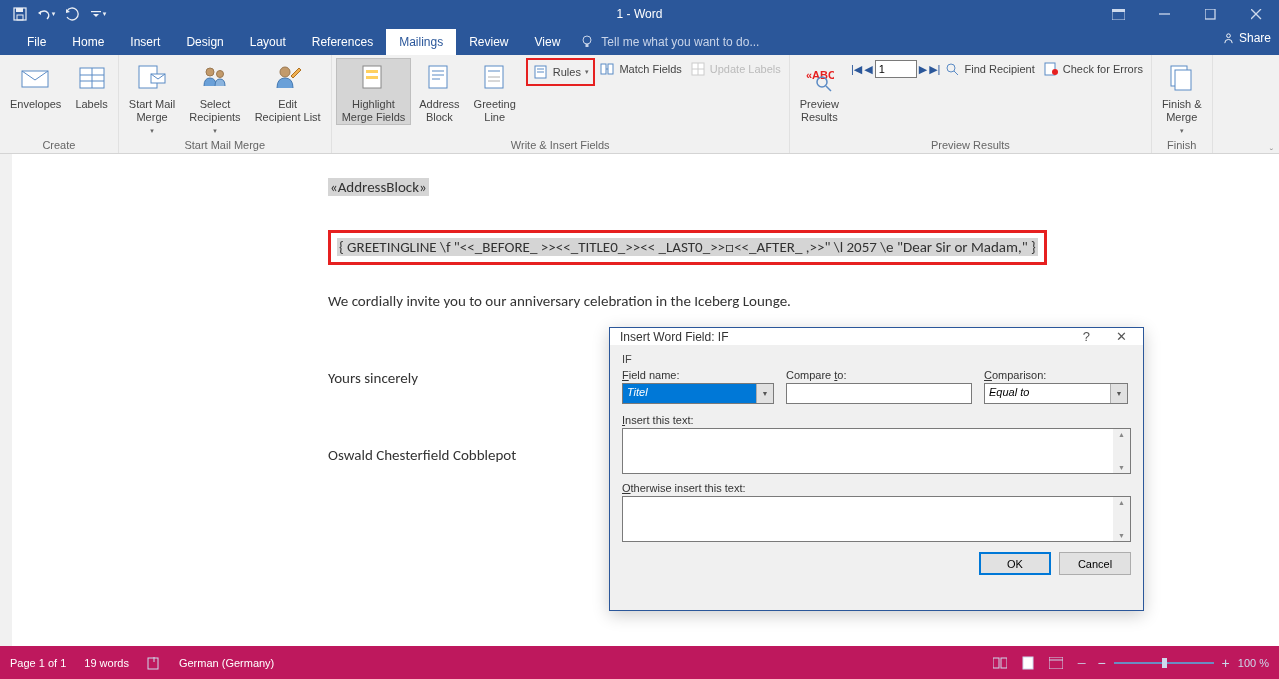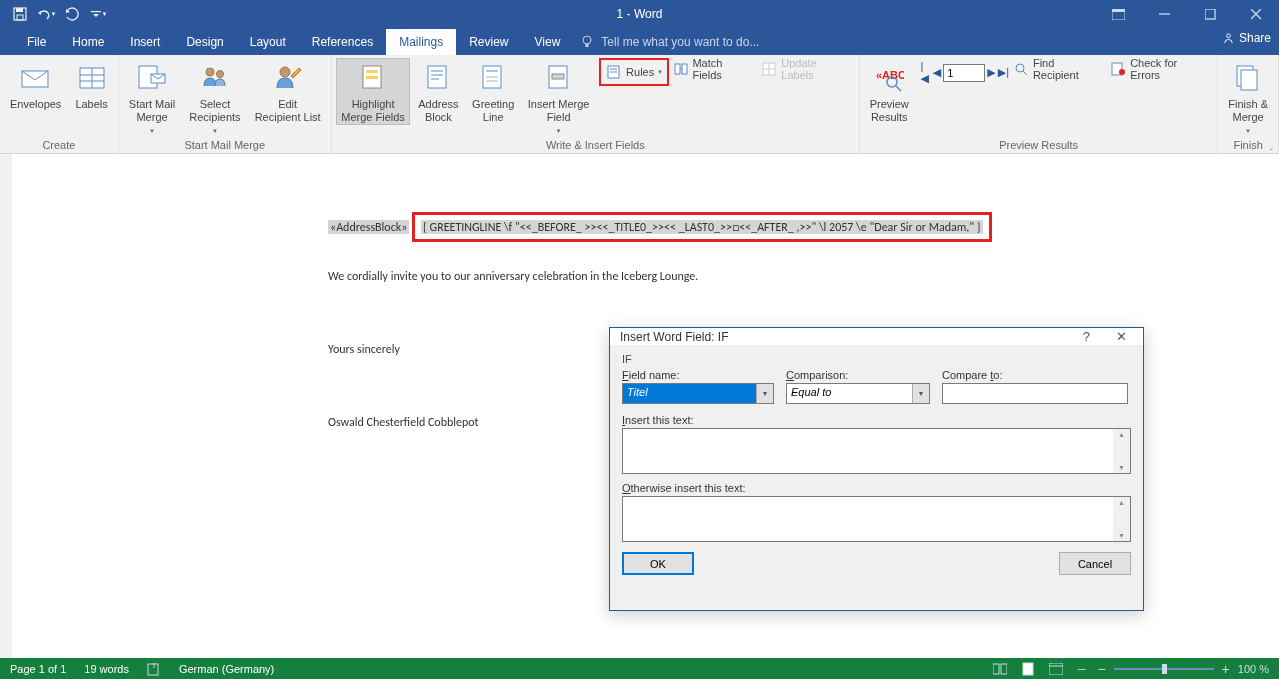--- a/index.html
+++ b/index.html
@@ -32,21 +32,21 @@
   .rbtn-small { display: flex; align-items: center; gap: 4px; font-size: 11px; color: #444; padding: 1px 4px; cursor: pointer; height: 21px; }
   .rbtn-small .ico-s { width: 16px; height: 16px; display: flex; align-items: center; justify-content: center; }
   .rbtn-small.disabled { color: #bbb; }
   .rvert { display: flex; gap: 0px; }
   .drop-caret { font-size: 7px; color: #666; }
   .rules-box { border: 2px solid #e62020; padding: 1px 1px 2px 1px; margin-bottom: 1px; }
   .ribbon-collapse { position: absolute; right: 6px; bottom: 3px; font-size: 10px; color: #888; }
   
   
   .docarea { position: absolute; top: 154px; bottom: 21px; left: 0; right: 0; background: #fff; display: flex; }
-  .page { margin-left: 258px; margin-top: 0px; width: 860px; background: #fff; padding: 24px 70px; font-family: Calibri, sans-serif; font-size: 12px; color: #333; }
+  .page { margin-left: 258px; margin-top: 0px; width: 860px; background: #fff; padding: 24px 70px; font-family: Calibri, sans-serif; font-size: 15px; color: #333; }
   .field-gray { background: #d5d5d5; padding: 0 2px; display: inline; }
   .red-box { border: 3px solid #e62020; padding: 3px 6px 3px 6px; margin: 34px 0 6px 0; display: inline-block; }
   .body-p { margin-top: 20px; line-height: 1.4; }
   .spaced { margin-top: 56px; }
   .ruler-gap { position: absolute; left: 0; top: 0; bottom: 0; width: 12px; background: #f1f1f1; }
   
   
   .dialog { position: absolute; left: 609px; top: 327px; width: 535px; height: 284px; background: #f0f0f0; border: 1px solid #2b579a; box-shadow: 0 4px 16px rgba(0,0,0,0.2); font-size: 12px; }
   .dlg-title { height: 17px; display: flex; align-items: center; justify-content: space-between; padding: 0 6px 0 10px; background: #fff; }
   .dlg-title-text { font-size: 12px; color: #333; }
@@ -59,26 +59,26 @@
   .dlg-field-label { font-size: 11px; color: #333; margin-bottom: 2px; }
   .dlg-field-label u { text-decoration: underline; }
   .combo { display: flex; border: 1px solid #7a7a7a; background: #fff; height: 21px; font-style: italic; }
   .combo.selected .combo-text { background: #0078d7; color: #fff; }
   .combo-text { flex: 1; padding: 2px 4px; font-size: 11px; }
   .combo-btn { width: 17px; background: #e1e1e1; border-left: 1px solid #adadad; display: flex; align-items: center; justify-content: center; font-size: 7px; color: #555; }
   .textbox { border: 1px solid #7a7a7a; background: #fff; height: 21px; padding: 2px 4px; }
   .dlg-textarea { border: 1px solid #7a7a7a; background: #fff; height: 46px; width: 100%; position: relative; }
   .scroll-ta { position: absolute; right: 0; top: 0; bottom: 0; width: 17px; background: #f0f0f0; display: flex; flex-direction: column; justify-content: space-between; }
   .scroll-ta span { font-size: 7px; color: #888; text-align: center; padding: 2px 0; }
-  .dlg-buttons { display: flex; justify-content: space-between; gap: 8px; margin-top: 10px; }
+  .dlg-buttons { display: flex; justify-content: flex-end; gap: 8px; margin-top: 10px; }
   .dlg-btn { width: 72px; height: 23px; border: 1px solid #adadad; background: #e1e1e1; font-size: 11px; cursor: pointer; display: flex; align-items: center; justify-content: center; }
   .dlg-btn.primary { border: 2px solid #0078d7; }
   
   
-  .statusbar { position: absolute; bottom: 0; left: 0; right: 0; height: 21px; background: #15803d; color: #fff; display: flex; align-items: center; padding: 0 10px; font-size: 11px; gap: 18px; }
+  .statusbar { position: absolute; bottom: 0; left: 0; right: 0; height: 33px; background: #be185d; color: #fff; display: flex; align-items: center; padding: 0 10px; font-size: 11px; gap: 18px; }
   .status-right { position: absolute; right: 10px; display: flex; align-items: center; gap: 8px; color: #cdd9ec; }
   .zoom-track { width: 100px; height: 2px; background: #6a8cc2; position: relative; }
   .zoom-thumb { position: absolute; left: 48px; top: -4px; width: 5px; height: 10px; background: #cdd9ec; }
   .view-btn { width: 20px; height: 16px; display:flex; align-items:center; justify-content:center; }
   
   svg { display: block; }
 </style>
 </head>
 <body>
 
@@ -265,31 +265,20 @@
             <svg width="26" height="28" viewBox="0 0 26 28">
               <rect x="3" y="2" width="18" height="22" fill="#fff" stroke="#5b8bc5"></rect>
               <line x1="6" y1="7" x2="18" y2="7" stroke="#5b8bc5"></line>
               <line x1="6" y1="13" x2="18" y2="13" stroke="#b0b0b0"></line>
               <line x1="6" y1="17" x2="18" y2="17" stroke="#b0b0b0"></line>
             </svg>
           </div>
         <span style="white-space:pre">Greeting
 Line</span>
       </div>
-      <div class="rbtn-big">
-        <div class="ico">
-            <svg width="26" height="28" viewBox="0 0 26 28">
-              <rect x="3" y="2" width="18" height="22" fill="#fff" stroke="#5b8bc5"></rect>
-              <rect x="6" y="10" width="12" height="5" fill="#d5d5d5" stroke="#888"></rect>
-            </svg>
-          </div>
-        <span style="white-space:pre">Insert Merge
-Field</span>
-          <span class="drop-caret">▾</span>
-      </div>
       <div class="rvert" style="margin-left:2px;">
         <div class="rules-box">
           <div class="rbtn-small">
             <div class="ico-s">
                 <svg width="14" height="14" viewBox="0 0 14 14">
                   <rect x="1" y="1" width="11" height="12" fill="#fff" stroke="#5b8bc5"></rect>
                   <line x1="3" y1="4" x2="10" y2="4" stroke="#5b8bc5"></line>
                   <line x1="3" y1="7" x2="10" y2="7" stroke="#5b8bc5"></line>
                 </svg>
               </div>
@@ -409,30 +398,30 @@
   <div class="dlg-body">
     <div class="dlg-group-label">IF</div>
     <div class="dlg-row">
       <div class="dlg-col" style="width:152px">
         <span class="dlg-field-label"><u>F</u><span>ield name:</span></span>
         <div class="combo selected">
           <div class="combo-text">Titel</div>
           <div class="combo-btn">▼</div>
         </div>
       </div>
+      <div class="dlg-col" style="width:186px">
+        <span class="dlg-field-label">Compare <u>t</u>o:</span>
+        <input class="textbox" style="">
+      </div>
       <div class="dlg-col" style="width:144px">
         <span class="dlg-field-label"><u>C</u>omparison:</span>
         <div class="combo">
           <div class="combo-text">Equal to</div>
           <div class="combo-btn">▼</div>
         </div>
-      </div>
-      <div class="dlg-col" style="width:186px">
-        <span class="dlg-field-label">Compare <u>t</u>o:</span>
-        <input class="textbox" style="">
       </div>
     </div>
     <div class="dlg-field-label"><u>I</u>nsert this text:</div>
     <div class="dlg-textarea">
       <div class="scroll-ta">
           <span>▲</span>
           <span>▼</span>
         </div>
     </div>
     <div class="dlg-field-label" style="margin-top:8px"><u>O</u>therwise insert this text:</div>

